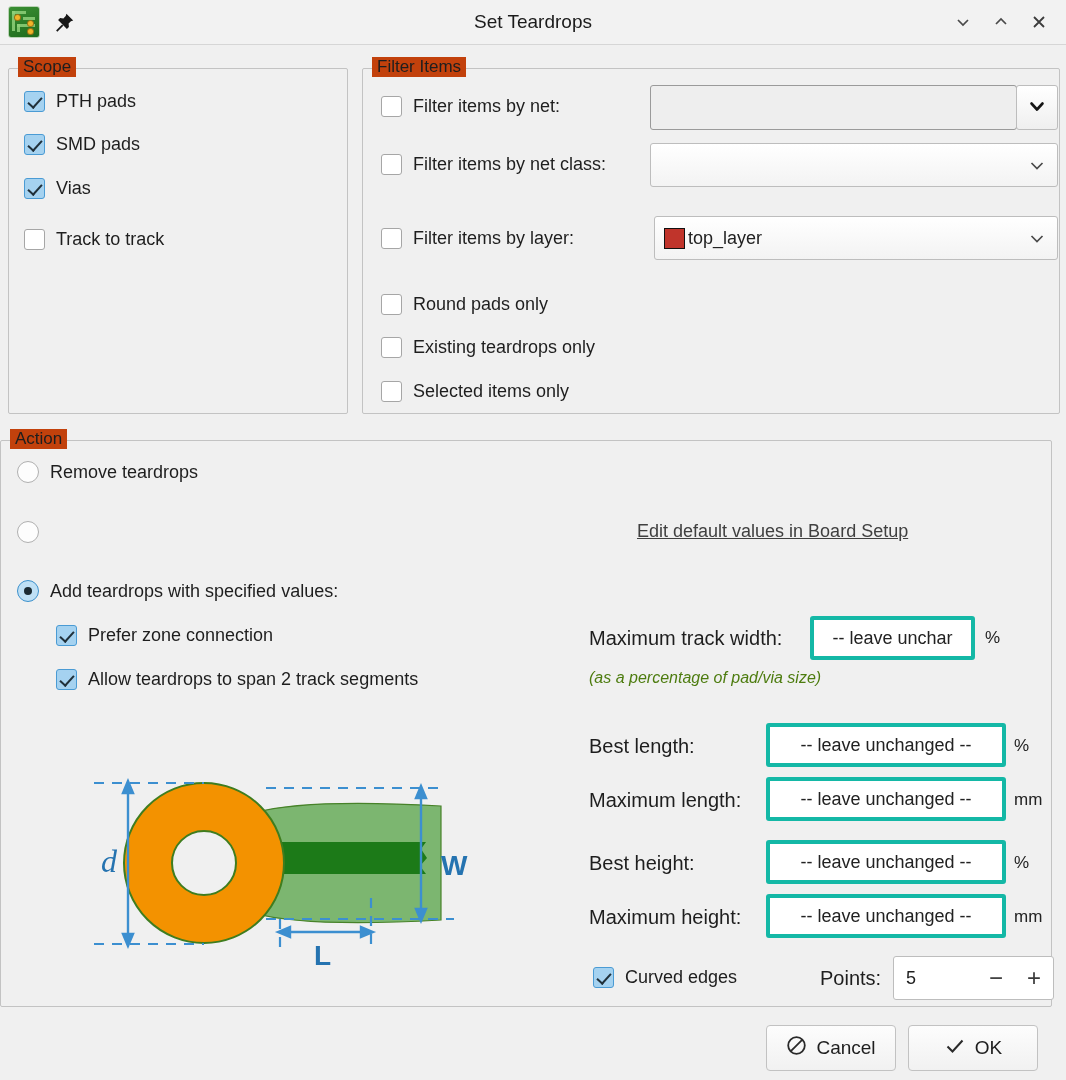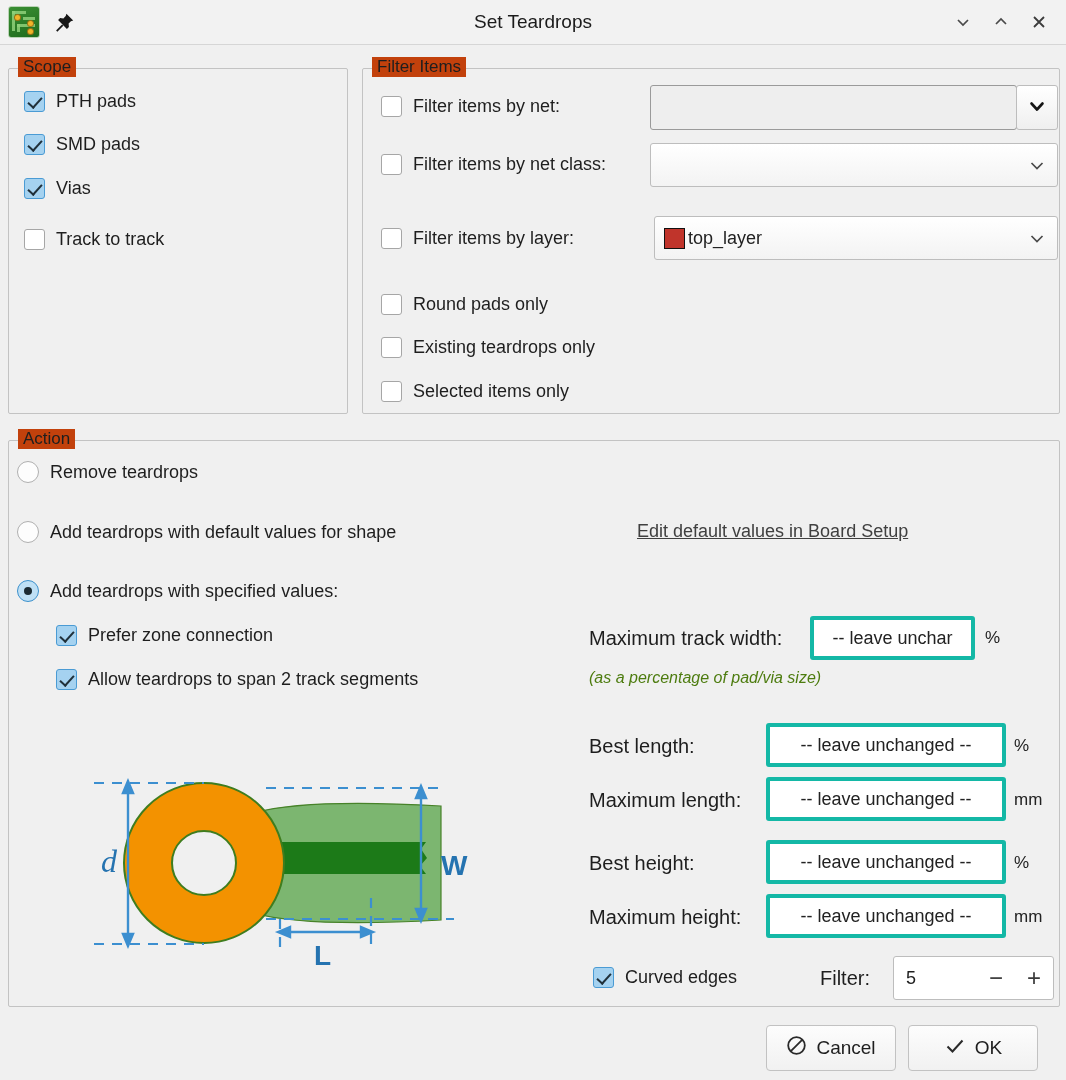--- a/index.html
+++ b/index.html
@@ -275,31 +275,30 @@
 </div>
 <div class="row" style="left:381px; top:337px;">
   <div class="cb"></div>
   <div class="cb-label">Existing teardrops only</div>
 </div>
 <div class="row" style="left:381px; top:381px;">
   <div class="cb"></div>
   <div class="cb-label">Selected items only</div>
 </div>
 
-<div class="group" style="left:8px; top:440px; width:1050px; height:565px;">
+<div class="group" style="left:0; top:440px; width:1050px; height:565px;">
   <div class="legend">Action</div>
 </div>
 
 <div class="row" style="left:17px; top:461px;">
   <div class="rb"></div>
   <div class="rb-label">Remove teardrops</div>
 </div>
 <div class="row" style="left:17px; top:521px;">
   <div class="rb"></div>
-  <div class="rb-label">Add teardrops with default values for shape</div>
 </div>
 <div class="link" style="left:637px; top:521px;">Edit default values in Board Setup</div>
 
 <div class="row" style="left:17px; top:580px;">
   <div class="rb checked"></div>
   <div class="rb-label">Add teardrops with specified values:</div>
 </div>
 
 <div class="row" style="left:56px; top:625px;">
   <div class="cb checked"></div>
@@ -338,21 +337,21 @@
 <div class="fieldlabel" style="left:589px; top:906px;">Maximum height:</div>
 <div class="textfield" style="left:766px; top:894px; width:240px; height:44px;">
   <span>-- leave unchanged --</span>
 </div>
 <div class="unit" style="left:1014px; top:907px;">mm</div>
 
 <div class="row" style="left:593px; top:967px;">
   <div class="cb checked"></div>
   <div class="cb-label">Curved edges</div>
 </div>
-<div class="fieldlabel" style="left:820px; top:967px;">Filter:</div>
+<div class="fieldlabel" style="left:820px; top:967px;">Points:</div>
 <div class="spinner" style="left:893px; top:956px; width:161px; height:44px;">
   <span class="val">5</span>
   <span class="minus">−</span>
   <span class="plus">+</span>
 </div>
 
 <div class="diagram">
   <svg width="430" height="230" viewBox="0 0 430 230">
 
     <path d="M146 74 C 175 55, 250 52, 355 58 L 355 172 C 250 178, 175 175, 146 156 Z" fill="#76B36A" stroke="#3F7D1F" stroke-width="1.2" opacity="0.95"></path>

